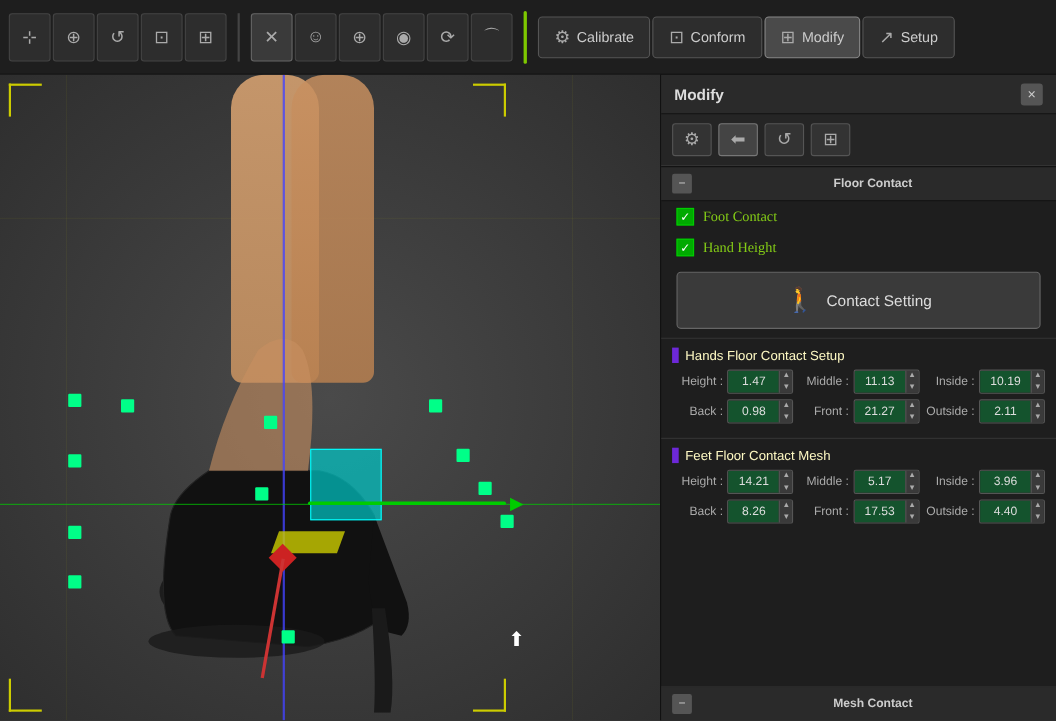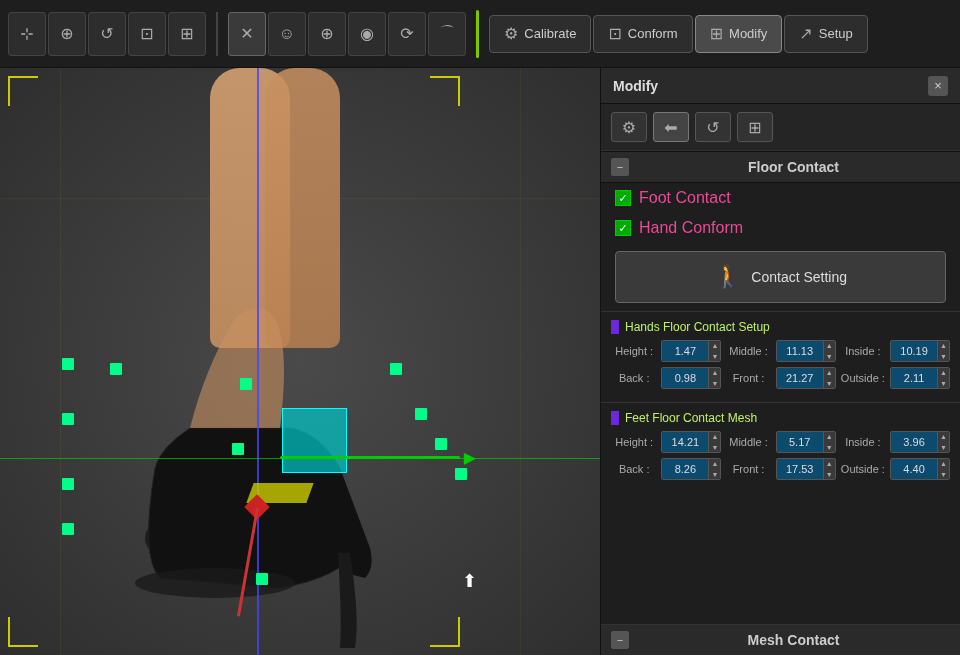--- a/index.html
+++ b/index.html
@@ -290,21 +290,21 @@
       color: #ccc;
       cursor: pointer;
       font-size: 11px;
       display: flex;
       align-items: center;
       justify-content: center;
       margin-right: 8px;
       border-radius: 2px;
     }
     .section-title {
-      font-size: 14px;
+      font-size: 11px;
       font-weight: bold;
       color: #ccc;
       flex: 1;
       text-align: center;
     }
 
     
     .check-row {
       display: flex;
       align-items: center;
@@ -317,23 +317,24 @@
       background: #00aa00;
       border: 1px solid #00cc00;
       display: flex;
       align-items: center;
       justify-content: center;
       color: #fff;
       font-size: 11px;
       cursor: pointer;
     }
     .check-label {
-      font-size: 16px;
-      color: #ec4899;
-      cursor: pointer;
+      font-size: 13px;
+      color: #84cc16;
+      cursor: pointer;
+      font-family: Liberation Serif, serif;
     }
 
     
     .contact-btn {
       margin: 8px 14px;
       height: 52px;
       background: #3a3a3a;
       border: 1px solid #666;
       border-radius: 4px;
       display: flex;
@@ -349,53 +350,53 @@
       color: #999;
     }
 
     
     .setup-section {
       padding: 8px 10px;
       border-top: 1px solid #333;
     }
     .setup-title {
       font-size: 12px;
-      color: #bef264;
+      color: #fef9c3;
       margin-bottom: 6px;
       padding-left: 4px;
-      border-left: 8px solid #6d28d9;
+      border-left: 6px solid #6d28d9;
       padding-left: 6px;
     }
 
     
     .num-row {
       display: flex;
       align-items: center;
       margin-bottom: 5px;
       gap: 4px;
     }
     .num-label {
       font-size: 11px;
       color: #aaa;
       width: 48px;
-      text-align: center;
+      text-align: right;
     }
     .num-field {
       display: flex;
       align-items: center;
       background: #2a2a2a;
       border: 1px solid #555;
       border-radius: 2px;
       overflow: hidden;
       height: 22px;
     }
     .num-input {
       width: 46px;
       height: 100%;
-      background: #0c4a6e;
+      background: #14532d;
       border: none;
       color: #ddd;
       font-size: 11px;
       text-align: center;
       outline: none;
     }
     .num-spinners {
       display: flex;
       flex-direction: column;
       width: 14px;
@@ -573,21 +574,21 @@
       <span class="section-title">Floor Contact</span>
     </div>
 
     <div class="check-row">
       <div class="check-box">✓</div>
       <span class="check-label">Foot Contact</span>
     </div>
 
     <div class="check-row">
       <div class="check-box">✓</div>
-      <span class="check-label">Hand Conform</span>
+      <span class="check-label">Hand Height</span>
     </div>
 
     <div class="contact-btn">
       <span class="contact-btn-icon">🚶</span>
       <span>Contact Setting</span>
     </div>
 
     <div class="setup-section">
       <div class="setup-title">Hands Floor Contact Setup</div>
 

